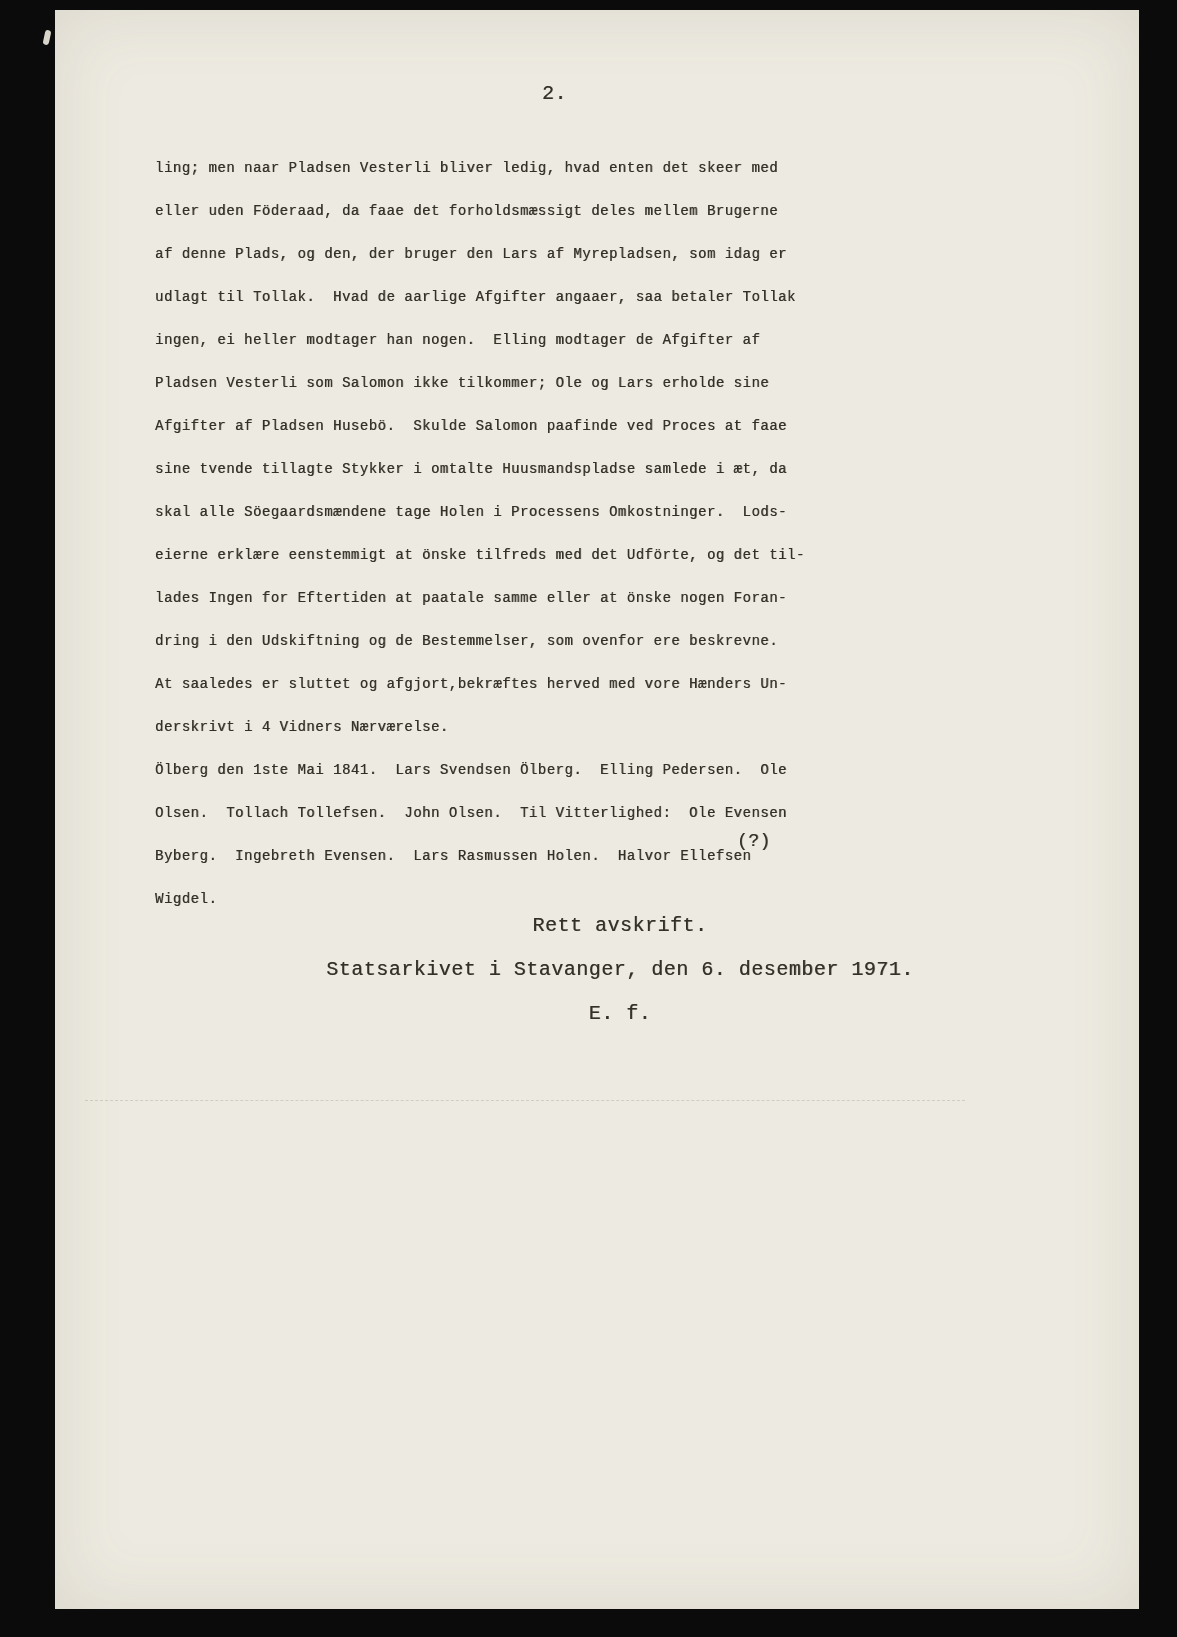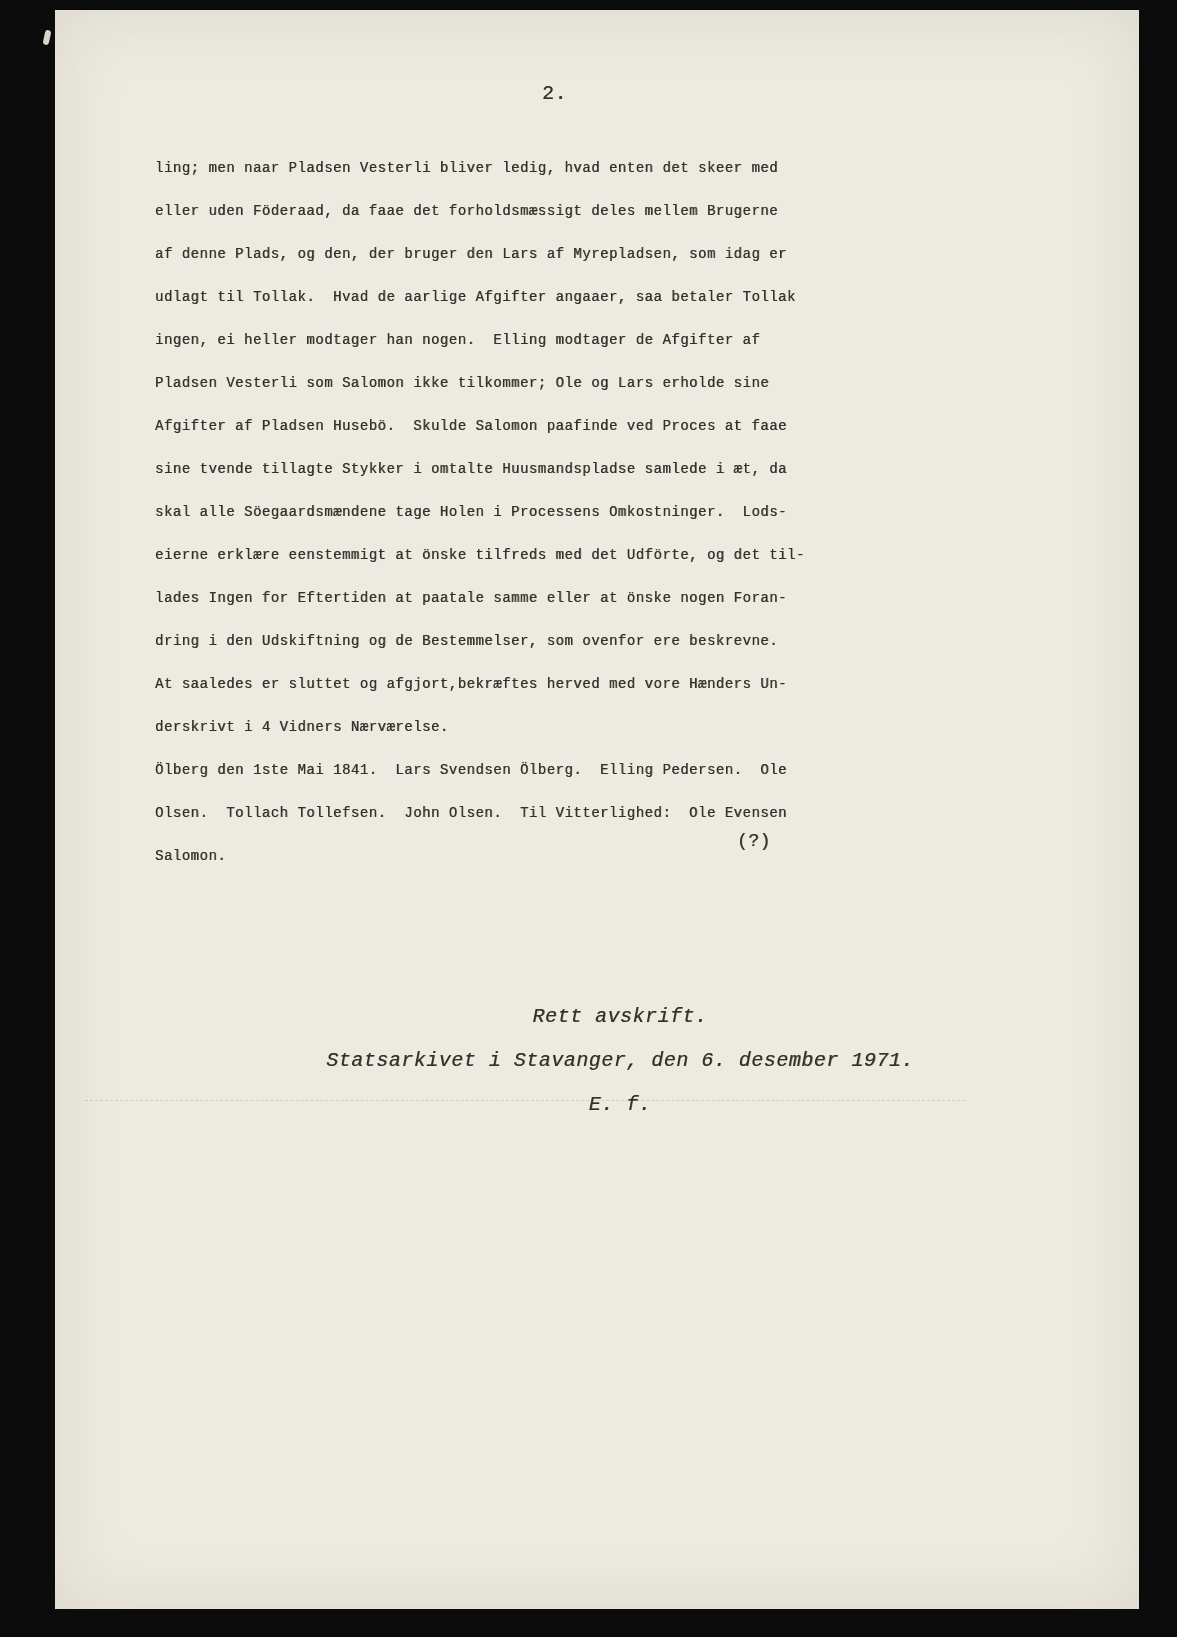--- a/index.html
+++ b/index.html
@@ -57,25 +57,24 @@
     left: 682px;
     top: 821px;
     font-size: 18px;
     letter-spacing: 0.5px;
     color: var(--ink);
     text-shadow: 0.6px 0 0 rgba(52, 48, 40, 0.6);
   }
   .closing {
     position: absolute;
     left: 100px;
-    top: 985px;
+    top: 894px;
     width: 930px;
     text-align: center;
     color: var(--ink);
-    font-style: italic;
   }
   .closing .closing-line {
     white-space: pre;
     font-size: 20px;
     line-height: 44px;
     letter-spacing: 0.5px;
     text-shadow: 0.6px 0 0 rgba(52, 48, 40, 0.6);
   }
   .fold-line {
     position: absolute;
@@ -132,21 +131,22 @@
         <div class="line">Afgifter af Pladsen Husebö.  Skulde Salomon paafinde ved Proces at faae</div>
         <div class="line">sine tvende tillagte Stykker i omtalte Huusmandspladse samlede i æt, da</div>
         <div class="line">skal alle Söegaardsmændene tage Holen i Processens Omkostninger.  Lods-</div>
         <div class="line">eierne erklære eenstemmigt at önske tilfreds med det Udförte, og det til-</div>
         <div class="line">lades Ingen for Eftertiden at paatale samme eller at önske nogen Foran-</div>
         <div class="line">dring i den Udskiftning og de Bestemmelser, som ovenfor ere beskrevne.</div>
         <div class="line">At saaledes er sluttet og afgjort,bekræftes herved med vore Hænders Un-</div>
         <div class="line">derskrivt i 4 Vidners Nærværelse.</div>
         <div class="line">Ölberg den 1ste Mai 1841.  Lars Svendsen Ölberg.  Elling Pedersen.  Ole</div>
         <div class="line">Olsen.  Tollach Tollefsen.  John Olsen.  Til Vitterlighed:  Ole Evensen</div>
-        <div class="line">Salomon.</div>
+        <div class="line">Byberg.  Ingebreth Evensen.  Lars Rasmussen Holen.  Halvor Ellefsen</div>
+        <div class="line">Wigdel.</div>
       </div>
 
     <span class="annotation">(?)</span>
 
     <div class="closing">
       <div class="closing-line">Rett avskrift.</div>
       <div class="closing-line">Statsarkivet i Stavanger, den 6. desember 1971.</div>
       <div class="closing-line">E. f.</div>
     </div>
 

